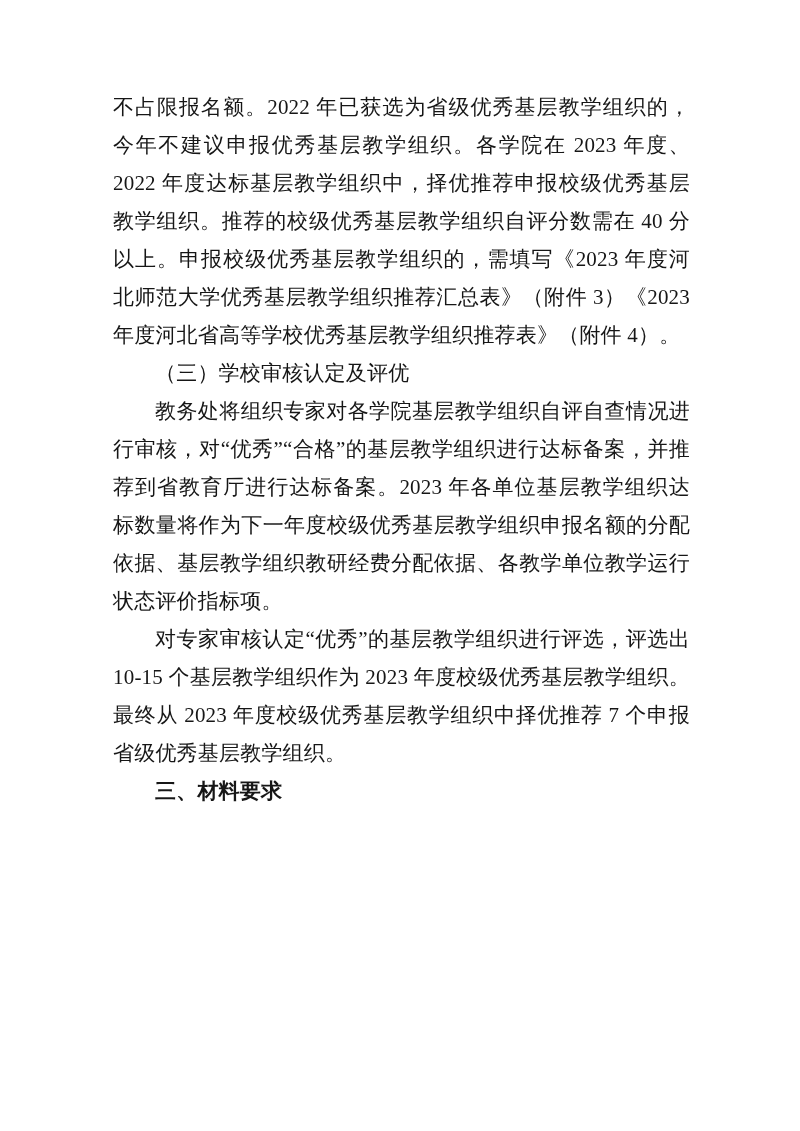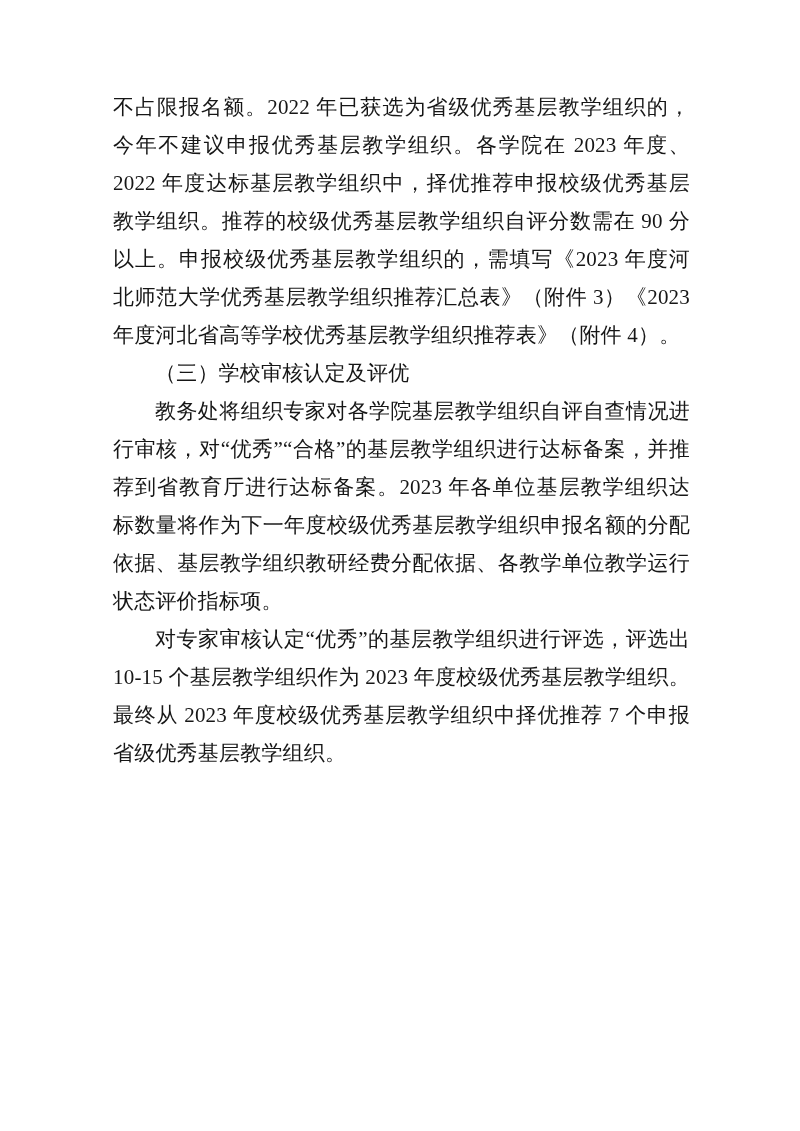--- a/index.html
+++ b/index.html
@@ -42,18 +42,19 @@
     font-family: "Liberation Sans", "DejaVu Sans", sans-serif;
     font-weight: bold;
     font-style: normal;
   }
 </style>
 </head>
 <body>
 
 <div class="page">
   <div class="content">
-    <p class="body">不占限报名额。2022 年已获选为省级优秀基层教学组织的，今年不建议申报优秀基层教学组织。各学院在 2023 年度、2022 年度达标基层教学组织中，择优推荐申报校级优秀基层教学组织。推荐的校级优秀基层教学组织自评分数需在 90 分以上。申报校级优秀基层教学组织的，需填写《2023 年度河北师范大学优秀基层教学组织推荐汇总表》（附件 3）《2023 年度河北省高等学校优秀基层教学组织推荐表》（附件 4）。</p>
+    <p class="body">不占限报名额。2022 年已获选为省级优秀基层教学组织的，今年不建议申报优秀基层教学组织。各学院在 2023 年度、2022 年度达标基层教学组织中，择优推荐申报校级优秀基层教学组织。推荐的校级优秀基层教学组织自评分数需在 40 分以上。申报校级优秀基层教学组织的，需填写《2023 年度河北师范大学优秀基层教学组织推荐汇总表》（附件 3）《2023 年度河北省高等学校优秀基层教学组织推荐表》（附件 4）。</p>
     <p class="kaiti indent">（三）学校审核认定及评优</p>
     <p class="body indent">教务处将组织专家对各学院基层教学组织自评自查情况进行审核，对“优秀”“合格”的基层教学组织进行达标备案，并推荐到省教育厅进行达标备案。2023 年各单位基层教学组织达标数量将作为下一年度校级优秀基层教学组织申报名额的分配依据、基层教学组织教研经费分配依据、各教学单位教学运行状态评价指标项。</p>
     <p class="body indent">对专家审核认定“优秀”的基层教学组织进行评选，评选出 10-15 个基层教学组织作为 2023 年度校级优秀基层教学组织。最终从 2023 年度校级优秀基层教学组织中择优推荐 7 个申报省级优秀基层教学组织。</p>
+    <p class="heiti indent">三、材料要求</p>
   </div>
 </div>
 
 </body></html>

